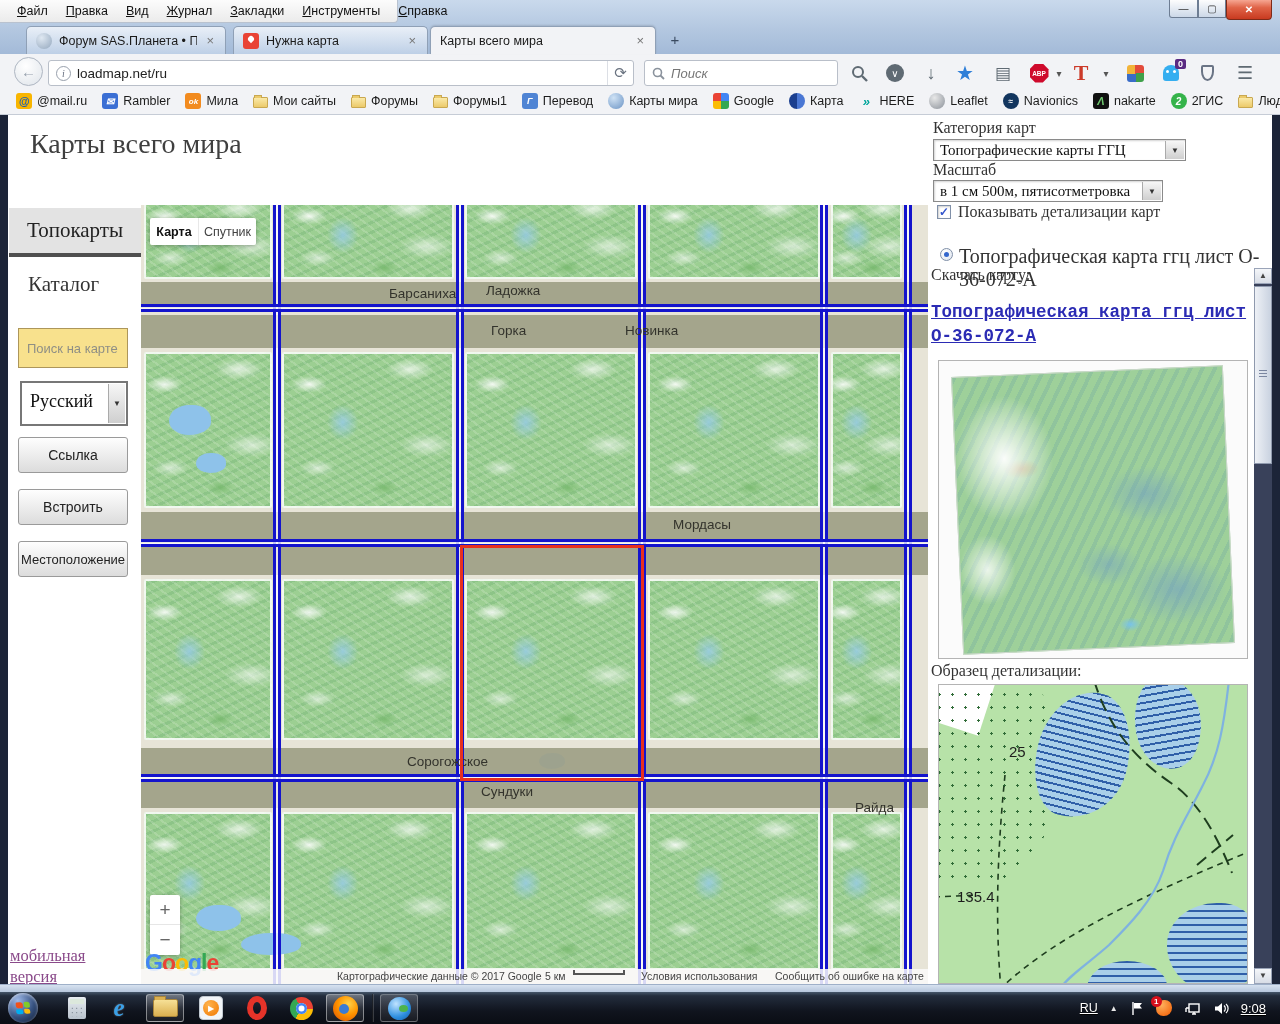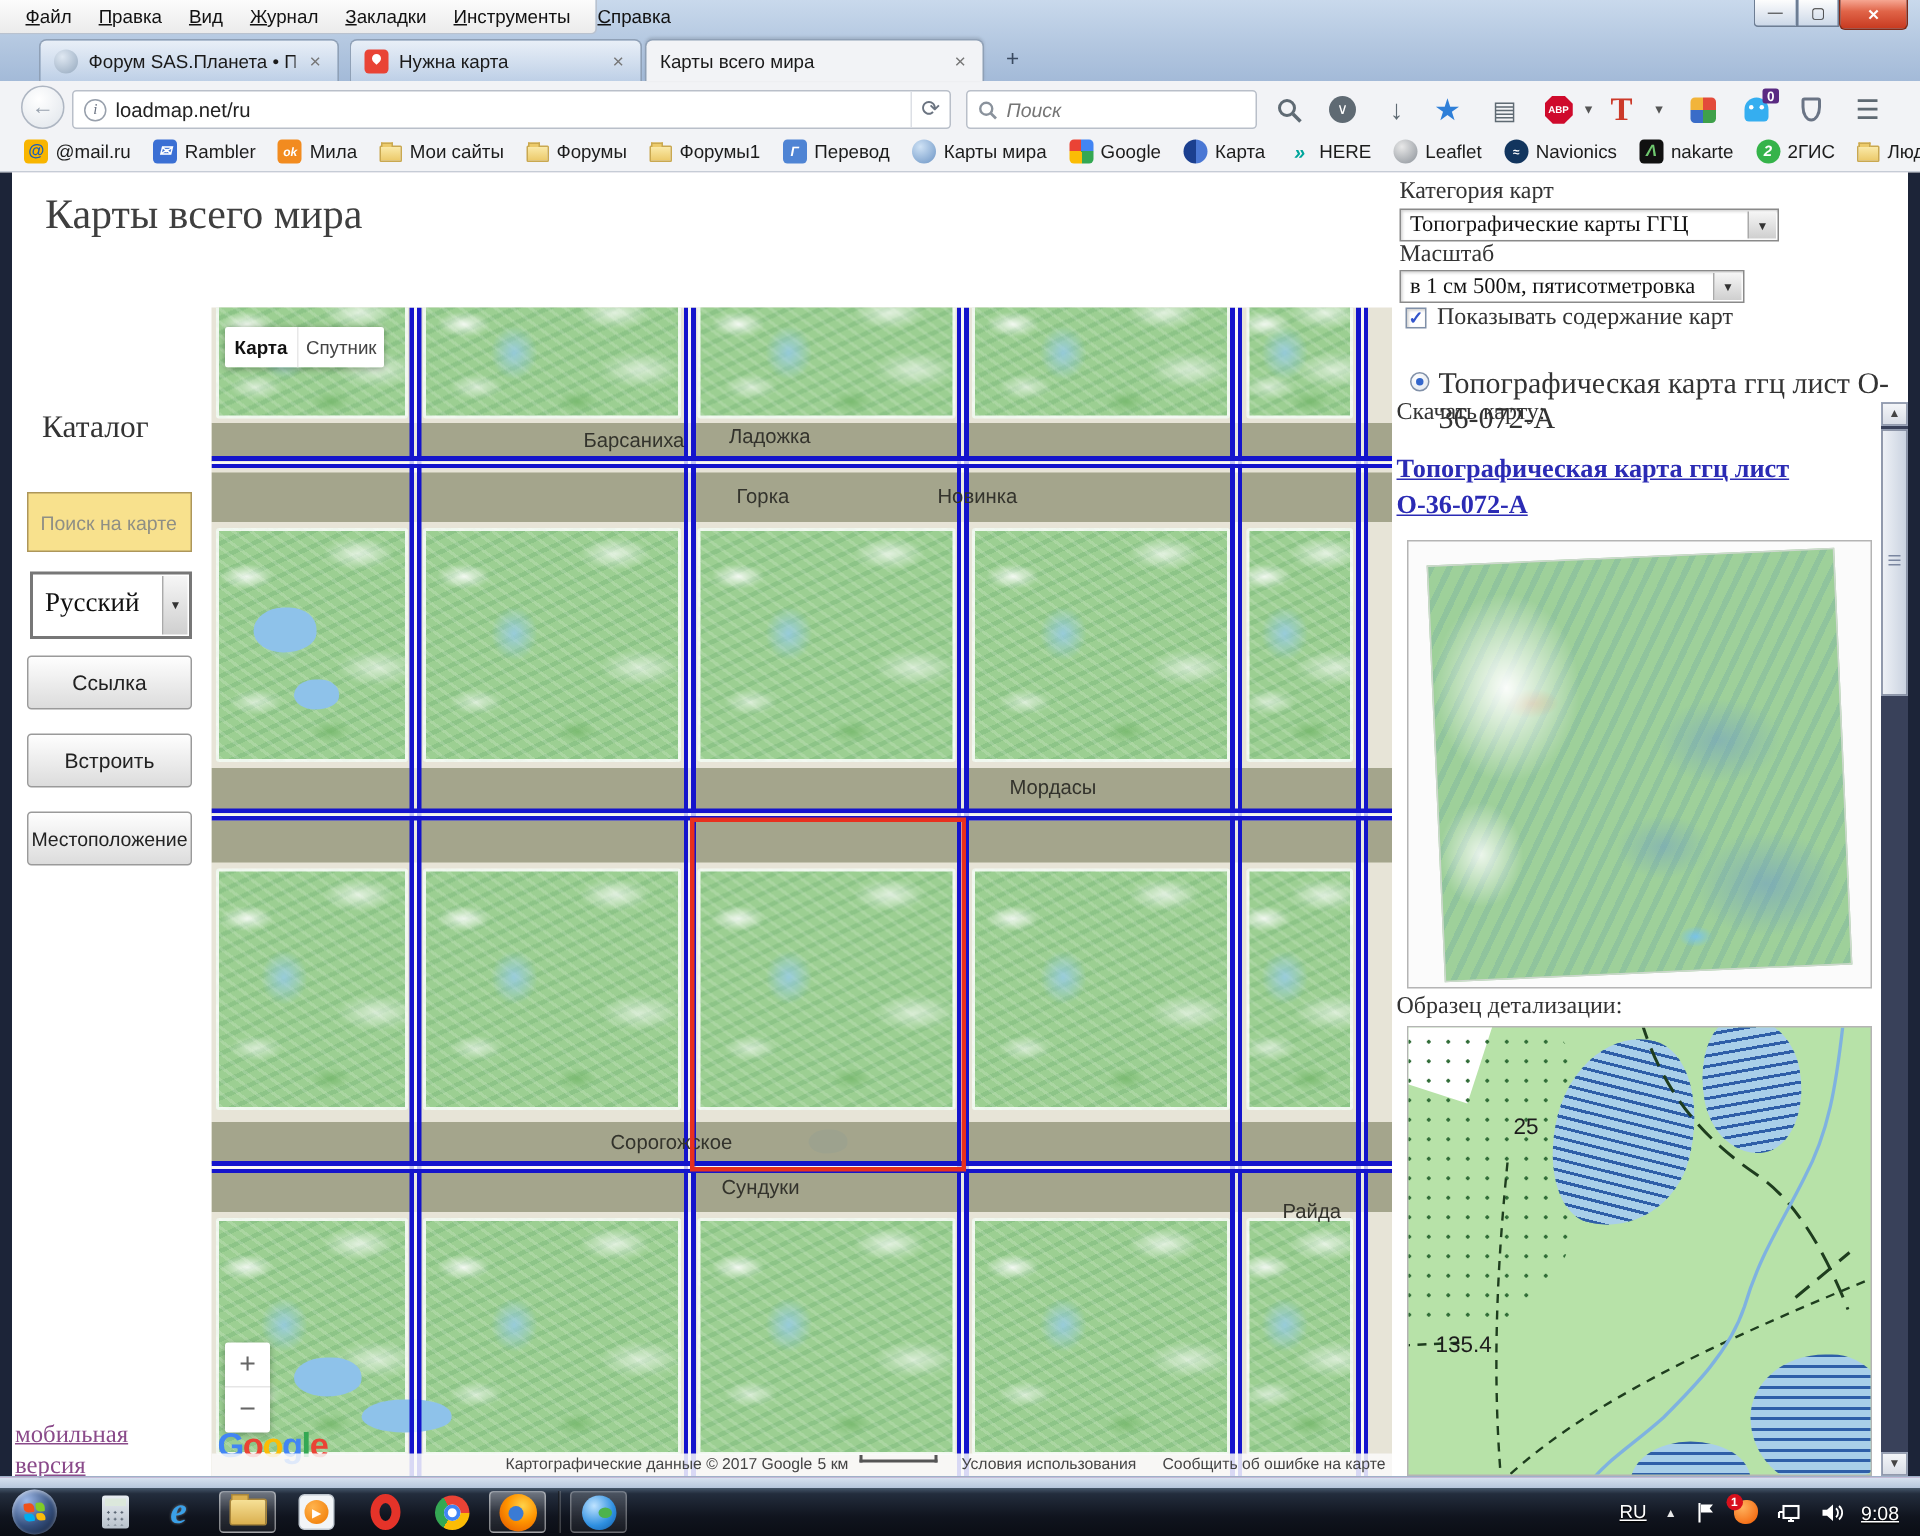--- a/index.html
+++ b/index.html
@@ -103,21 +103,21 @@
   .attrib { position:absolute; left:0; right:0; top:764px; height:15px; z-index:7; background:rgba(250,250,250,.85); font-size:10.5px; color:#444; }
   .attrib span { position:absolute; top:1px; white-space:nowrap; }
   .scalebar { position:absolute; top:5px; width:52px; height:5px; border-left:2px solid #555; border-right:2px solid #555; border-bottom:2px solid #555; }
   .plabel { position:absolute; font-family:"Liberation Serif",serif; font-size:16px; color:#333; }
   .sel { position:absolute; height:22px; background:#fff; border:1px solid #8a8a8a; box-shadow:inset 1px 1px 2px rgba(0,0,0,.18); }
   .sel .txt { position:absolute; left:6px; top:2px; font-family:"Liberation Serif",serif; font-size:15px; color:#111; white-space:nowrap; }
   .cb { position:absolute; width:14px; height:14px; background:#fff; border:1px solid #8090a8; box-shadow:inset 1px 1px 2px rgba(0,0,0,.2);
     color:#3355cc; font-size:12px; font-weight:bold; text-align:center; line-height:13px; }
   .radio { position:absolute; width:13px; height:13px; border:1px solid #8090a8; border-radius:50%; background:radial-gradient(circle at 35% 30%,#fff,#dde4ee); }
   .radio::after { content:""; position:absolute; left:3px; top:3px; width:5px; height:5px; border-radius:50%; background:#3366cc; }
-  .dl-link { position:absolute; left:931px; top:300px; font-family:Liberation Serif, serif; font-size:17.5px; font-weight:bold; color:#2b2bb4; text-decoration:underline; line-height:24px; }
+  .dl-link { position:absolute; left:931px; top:300px; font-family:Liberation Mono, monospace; font-size:17.5px; font-weight:bold; color:#2b2bb4; text-decoration:underline; line-height:24px; }
   .preview { position:absolute; left:938px; top:360px; width:310px; height:299px; background:#fbfbfb; border:1px solid #b4b4b4; overflow:hidden; }
   .preview-art { position:absolute; left:18px; top:10px; width:272px; height:278px; transform:rotate(-2.5deg); background-color:#9ed09a;
     background-image:
       radial-gradient(ellipse 70px 90px at 18% 30%, rgba(255,255,255,.95), rgba(255,255,255,0) 70%),
       radial-gradient(ellipse 40px 50px at 10% 70%, rgba(255,255,255,.8), rgba(255,255,255,0) 70%),
       radial-gradient(ellipse 26px 14px at 24% 34%, rgba(190,120,60,.55), rgba(190,120,60,0) 70%),
       radial-gradient(ellipse 60px 40px at 70% 45%, rgba(110,155,200,.5), rgba(110,155,200,0) 70%),
       radial-gradient(ellipse 70px 50px at 80% 80%, rgba(110,155,200,.55), rgba(110,155,200,0) 70%),
       radial-gradient(ellipse 45px 30px at 55% 70%, rgba(110,155,200,.45), rgba(110,155,200,0) 70%),
       radial-gradient(ellipse 16px 10px at 62% 92%, rgba(120,195,235,.95), rgba(120,195,235,0) 70%),
@@ -324,20 +324,21 @@
       </span>
 
   </div>
 
   <div class="page"></div>
   <div class="edge" style="left:0;"></div>
   <div class="edge" style="left:1272px;"></div>
 
   <div class="site-title">Карты всего мира</div>
 
+  <div class="sb-tab">Топокарты</div>
   <div class="sb-catalog">Каталог</div>
   <input class="sb-search" placeholder="Поиск на карте" style="">
   <div class="sb-select">
     <span class="txt">Русский</span>
     <span class="dd-btn">▼</span>
   </div>
   <div class="sb-btn" style="top:437px;">Ссылка</div>
   <div class="sb-btn" style="top:489px;">Встроить</div>
   <div class="sb-btn" style="top:541px;font-size:13px;">Местоположение</div>
   <div class="mobile-link">
@@ -426,21 +427,21 @@
   <div class="sel" style="left:933px;top:139px;width:253px;">
     <span class="txt">Топографические карты ГГЦ</span>
     <span class="dd-btn" style="width:19px;">▼</span>
   </div>
   <div class="plabel" style="left:933px;top:161px;">Масштаб</div>
   <div class="sel" style="left:933px;top:180px;width:230px;">
     <span class="txt">в 1 см 500м, пятисотметровка</span>
     <span class="dd-btn" style="width:19px;">▼</span>
   </div>
   <div class="cb" style="left:937px;top:205px;">✓</div>
-  <div class="plabel" style="left:958px;top:203px;">Показывать содержание карт</div>
+  <div class="plabel" style="left:958px;top:203px;">Показывать детализации карт</div>
 
   <div class="radio" style="left:940px;top:248px;"></div>
   <div class="plabel" style="left:959px;top:245px;font-size:20px;">Топографическая карта ггц лист O-36-072-A</div>
   <div class="plabel" style="left:931px;top:266px;">Скачать карту:</div>
   <div class="dl-link">
     <span style="display:block;">Топографическая карта ггц лист</span>
     <span style="display:block;">O-36-072-A</span>
   </div>
 
   <div class="preview">

